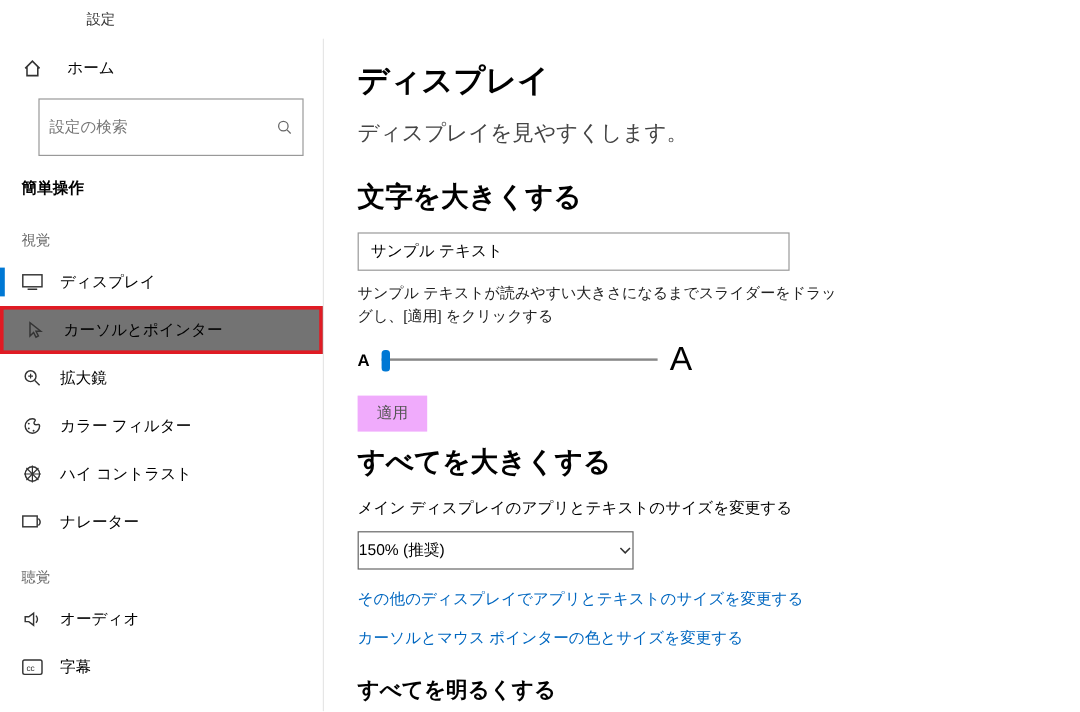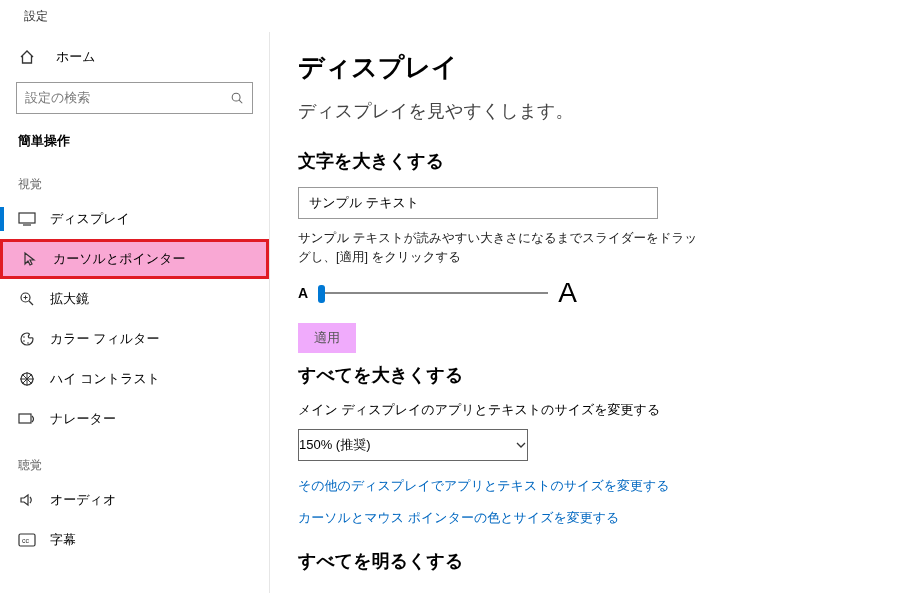--- a/index.html
+++ b/index.html
@@ -11,21 +11,21 @@
     width: 900px;
     height: 593px;
     overflow: hidden;
     display: flex;
     flex-direction: column;
   }
   .titlebar {
     height: 32px;
     display: flex;
     align-items: center;
-    padding-left: 24px;
+    padding-left: 72px;
     font-size: 12px;
     color: #333;
   }
   .main-area {
     flex: 1;
     display: flex;
     overflow: hidden;
   }
   .sidebar {
     width: 270px;
@@ -36,23 +36,23 @@
   }
   .home-row {
     display: flex;
     align-items: center;
     padding: 10px 18px;
     gap: 20px;
     font-size: 13px;
   }
   .home-row .icon { width: 18px; height: 18px; display:inline-flex; align-items:center; justify-content:center;}
   .search-box {
-    margin: 6px 16px 10px 16px;
+    margin: 6px 16px 10px 32px;
     border: 1px solid #999;
-    height: 32px;
+    height: 48px;
     display: flex;
     align-items: center;
     padding: 0 8px;
     justify-content: space-between;
     color: #666;
     font-size: 13px;
   }
   .search-box .placeholder { color: #777; }
   .category-label {
     padding: 8px 18px 8px 18px;
@@ -76,42 +76,42 @@
     position: relative;
   }
   .nav-item.active::before {
     content: "";
     position: absolute;
     left: 0; top: 8px; bottom: 8px;
     width: 4px;
     background: #0078d4;
   }
   .nav-item.highlight {
-    background: #f9a8d4;
+    background: #737373;
     border: 3px solid #e01b24;
   }
   .nav-item .icon { width: 18px; height: 18px; display:inline-flex; align-items:center; justify-content:center; color:#333;}
   
   .content {
     flex: 1;
     padding: 18px 28px 0 28px;
     overflow-y: auto;
   }
   .page-title {
     font-size: 26px;
     font-weight: 600;
     margin-bottom: 14px;
   }
   .page-desc {
     font-size: 18px;
     color: #444;
     margin-bottom: 26px;
   }
   .section-title {
-    font-size: 18px;
+    font-size: 23px;
     font-weight: 600;
     margin: 10px 0 14px 0;
   }
   .sample-box {
     border: 1px solid #999;
     width: 360px;
     padding: 6px 10px;
     font-size: 13px;
     margin-bottom: 10px;
   }

